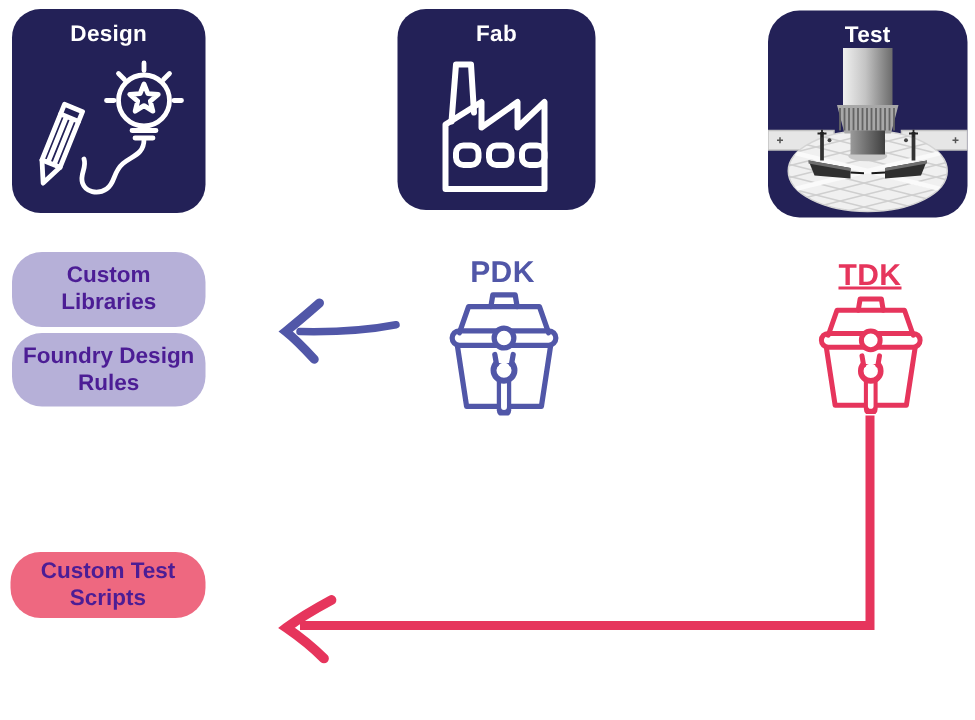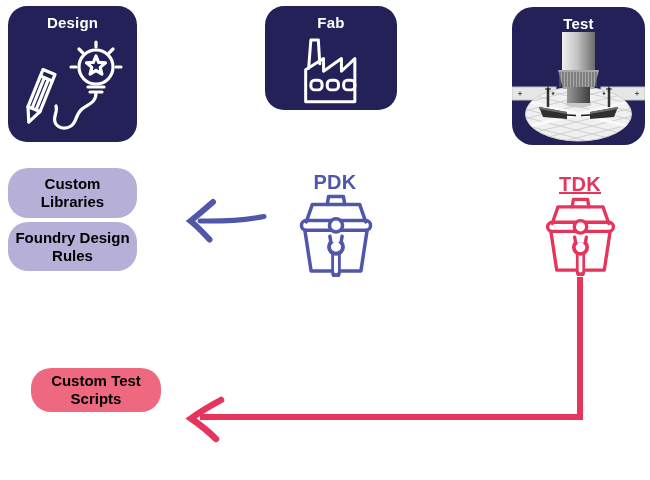--- a/index.html
+++ b/index.html
@@ -14,33 +14,33 @@
   .card{
     position:absolute;background:var(--navy,#232157);border-radius:19px;
     color:#fff;display:flex;flex-direction:column;align-items:center;
   }
   .card-title{
     font-weight:bold;font-size:15px;letter-spacing:.2px;padding-top:8px;
     text-align:center;color:#fff;
   }
   .card svg{display:block;}
   #card-design{left:8px;top:6px;width:129px;height:136px;}
-  #card-fab{left:265px;top:6px;width:132px;height:104px;}
+  #card-fab{left:265px;top:6px;width:132px;height:134px;}
   #card-test{left:512px;top:7px;width:133px;height:138px;border-radius:21px;}
   .pill{
-    position:absolute;border-radius:20px;color:#000000;font-weight:bold;
+    position:absolute;border-radius:20px;color:#4c1d95;font-weight:bold;
     font-size:15px;line-height:1.18;text-align:center;
     display:flex;align-items:center;justify-content:center;padding:18px 6px;
     box-sizing:border-box;
   }
   .pill.lav{background:var(--lavender,#b6b0d8);}
   .pill.pnk{background:var(--pink,#ee6880);}
   #pill-custom-libraries{left:8px;top:168px;width:129px;height:50px;}
   #pill-foundry-design-rules{left:8px;top:222px;width:129px;height:49px;align-items:center;}
-  #pill-custom-test-scripts{left:7px;top:368px;width:130px;height:44px;margin-left:24px;}
+  #pill-custom-test-scripts{left:7px;top:368px;width:130px;height:44px;}
   #pill-test-design-rules{left:7px;top:416px;width:130px;height:45px;}
   .kit-label{
     position:absolute;width:88px;text-align:center;font-weight:bold;
     font-size:20px;letter-spacing:.3px;
   }
   #pdk-label{left:291px;top:171px;color:var(--purple,#5157a8);}
   #tdk-label{left:536px;top:173px;color:var(--red,#e6355c);text-decoration:underline;}
   .toolbox{position:absolute;}
   #pdk-toolbox{left:292px;top:193px;color:var(--purple,#5157a8);}
   #tdk-toolbox{left:537px;top:196px;color:var(--red,#e6355c);}

